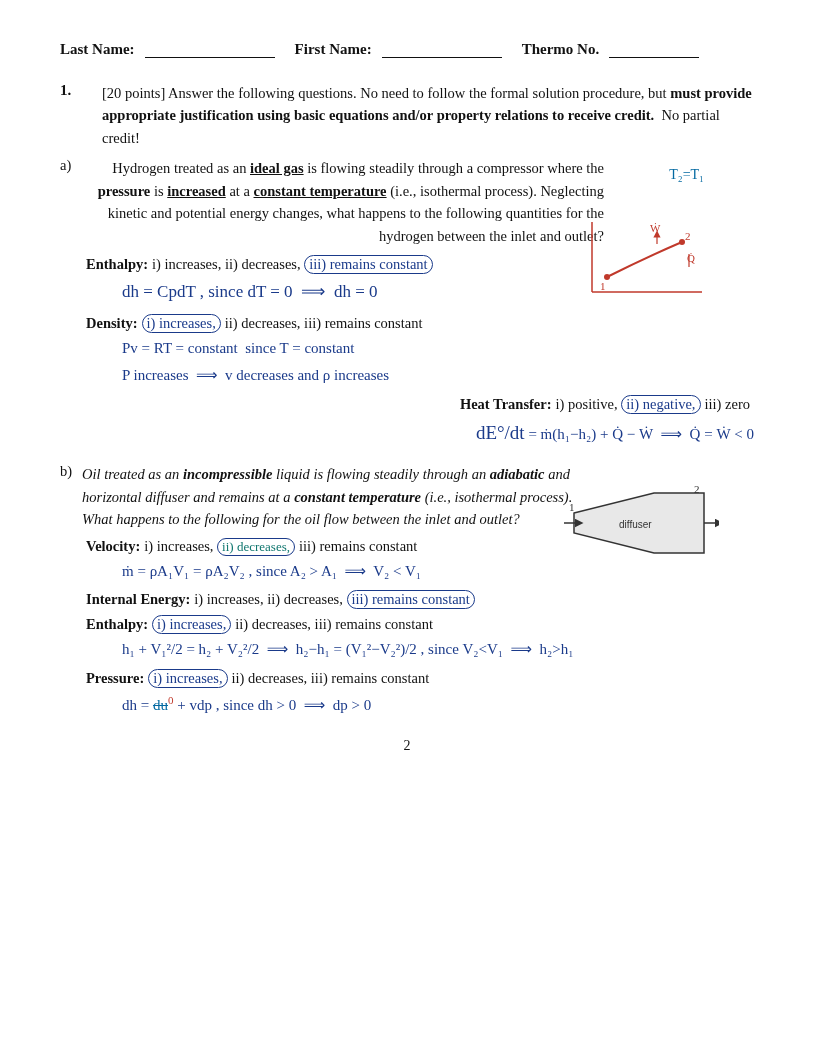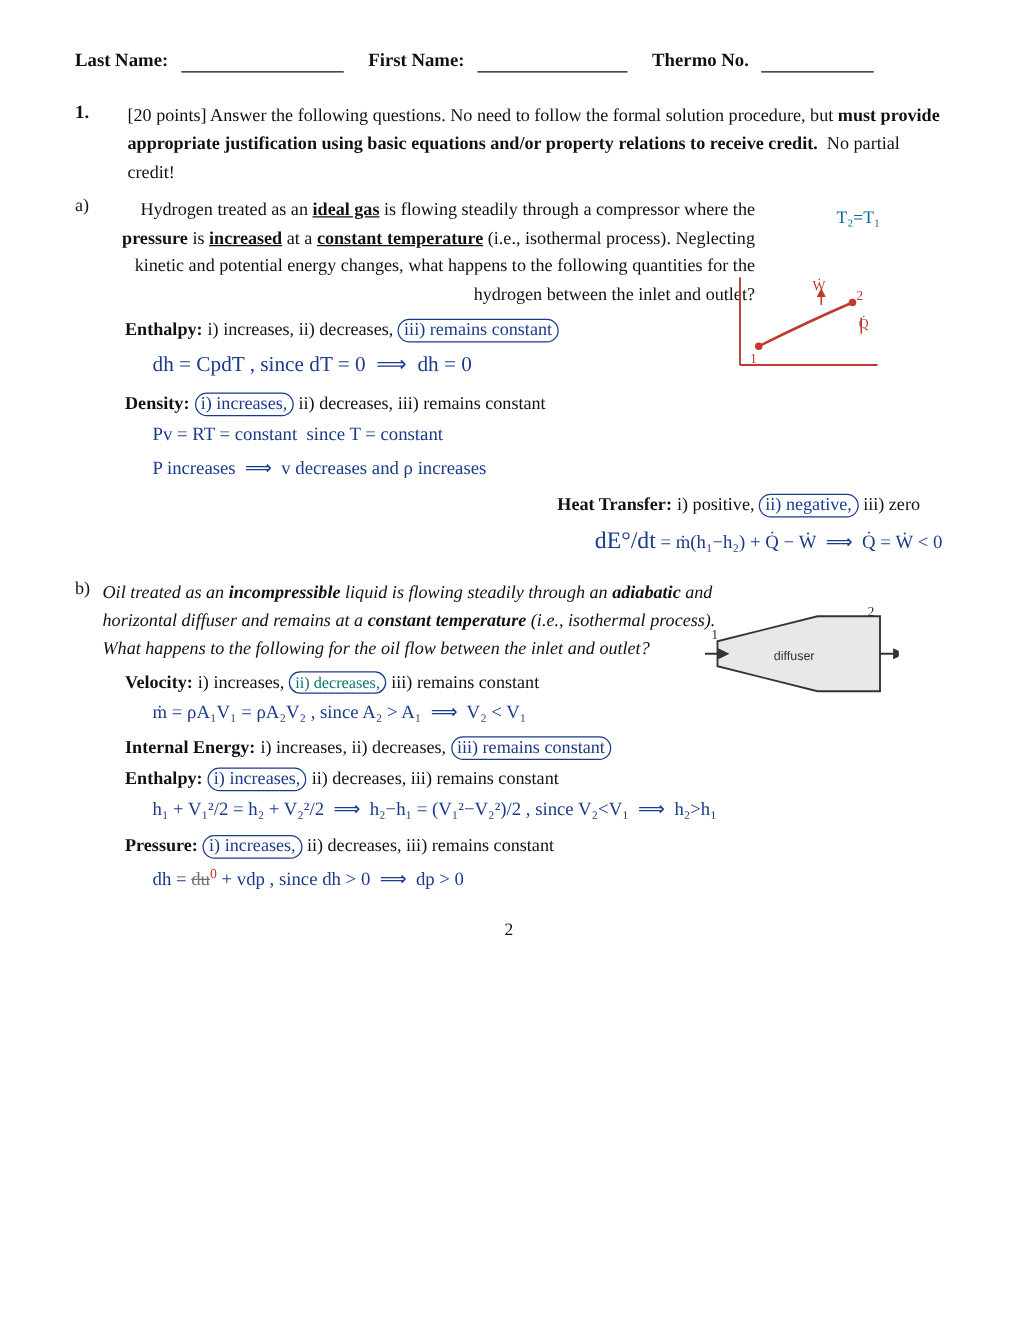--- a/index.html
+++ b/index.html
@@ -89,21 +89,21 @@
       line-height: 1.8;
     }
     .math-line2 {
       font-family: 'Comic Sans MS', 'Segoe Script', cursive;
       color: #1a3a8a;
       font-size: 15px;
       margin: 2px 0 2px 40px;
       line-height: 1.7;
     }
     .answer-row {
-      margin: 3px 18px;
+      margin: 3px 4px;
     }
   </style>
 </head>
 <body>
 
 <div>
 
   <div class="header-line">
     <span>Last Name:</span>
     <span class="header-field header-field-last">&nbsp;</span>
@@ -261,21 +261,21 @@
         </div>
       </div>
 
       <div style="margin-left:22px; margin-top:6px;">
         <div class="answer-row">
           <span class="section-label">Pressure:</span>
           <span class="circled" style="font-size:14.5px; color:#1a3a8a;">i) increases,</span>
           <span style="font-size:14.5px;"> ii) decreases, iii) remains constant</span>
         </div>
         <div class="math-line2">
-          dh = <span style="color:#737373; text-decoration:line-through;">du</span><span style="color:#c0392b; font-size:11px; vertical-align:super;">0</span> + vdp , since dh &gt; 0 &nbsp;⟹&nbsp; dp &gt; 0
+          dh = <span style="color:#0369a1; text-decoration:line-through;">du</span><span style="color:#c0392b; font-size:11px; vertical-align:super;">0</span> + vdp , since dh &gt; 0 &nbsp;⟹&nbsp; dp &gt; 0
         </div>
       </div>
 
     </div>
   </div>
 
   <div class="page-number">2</div>
 
 </div>
 

